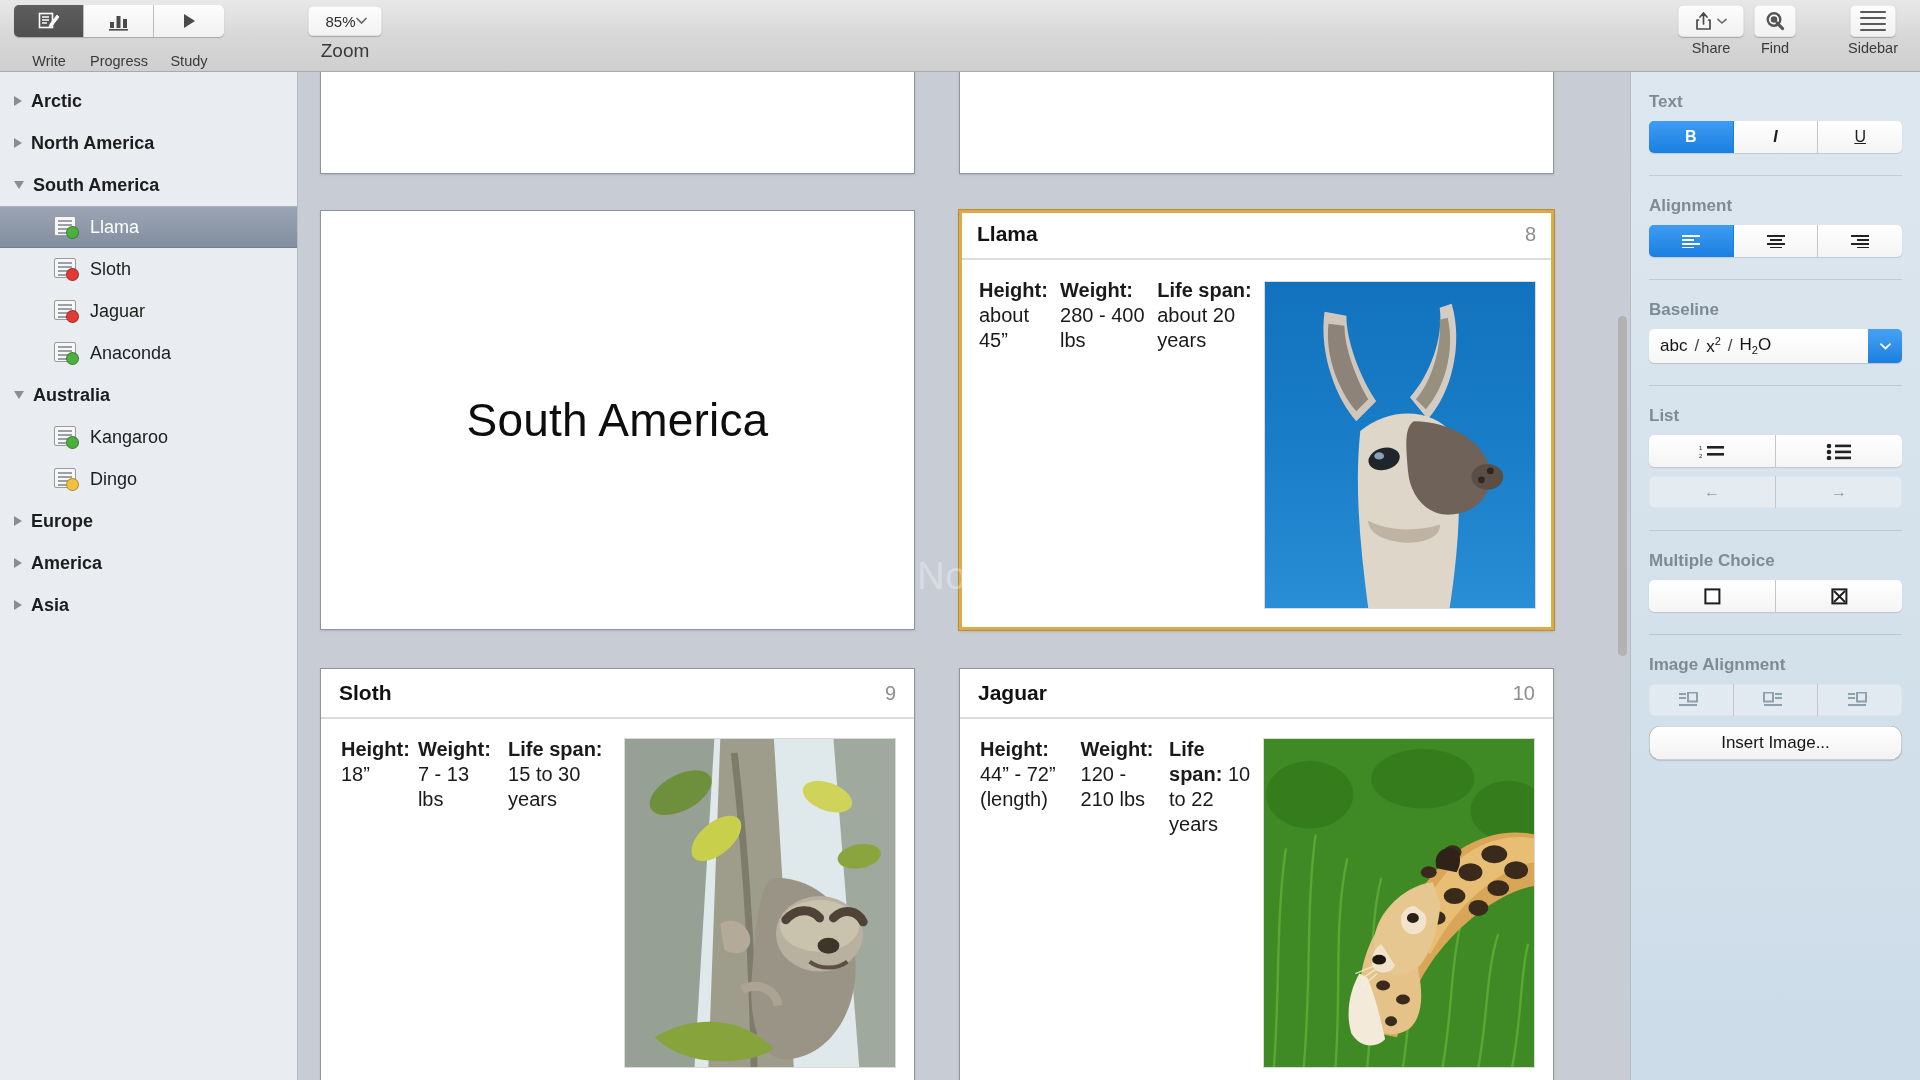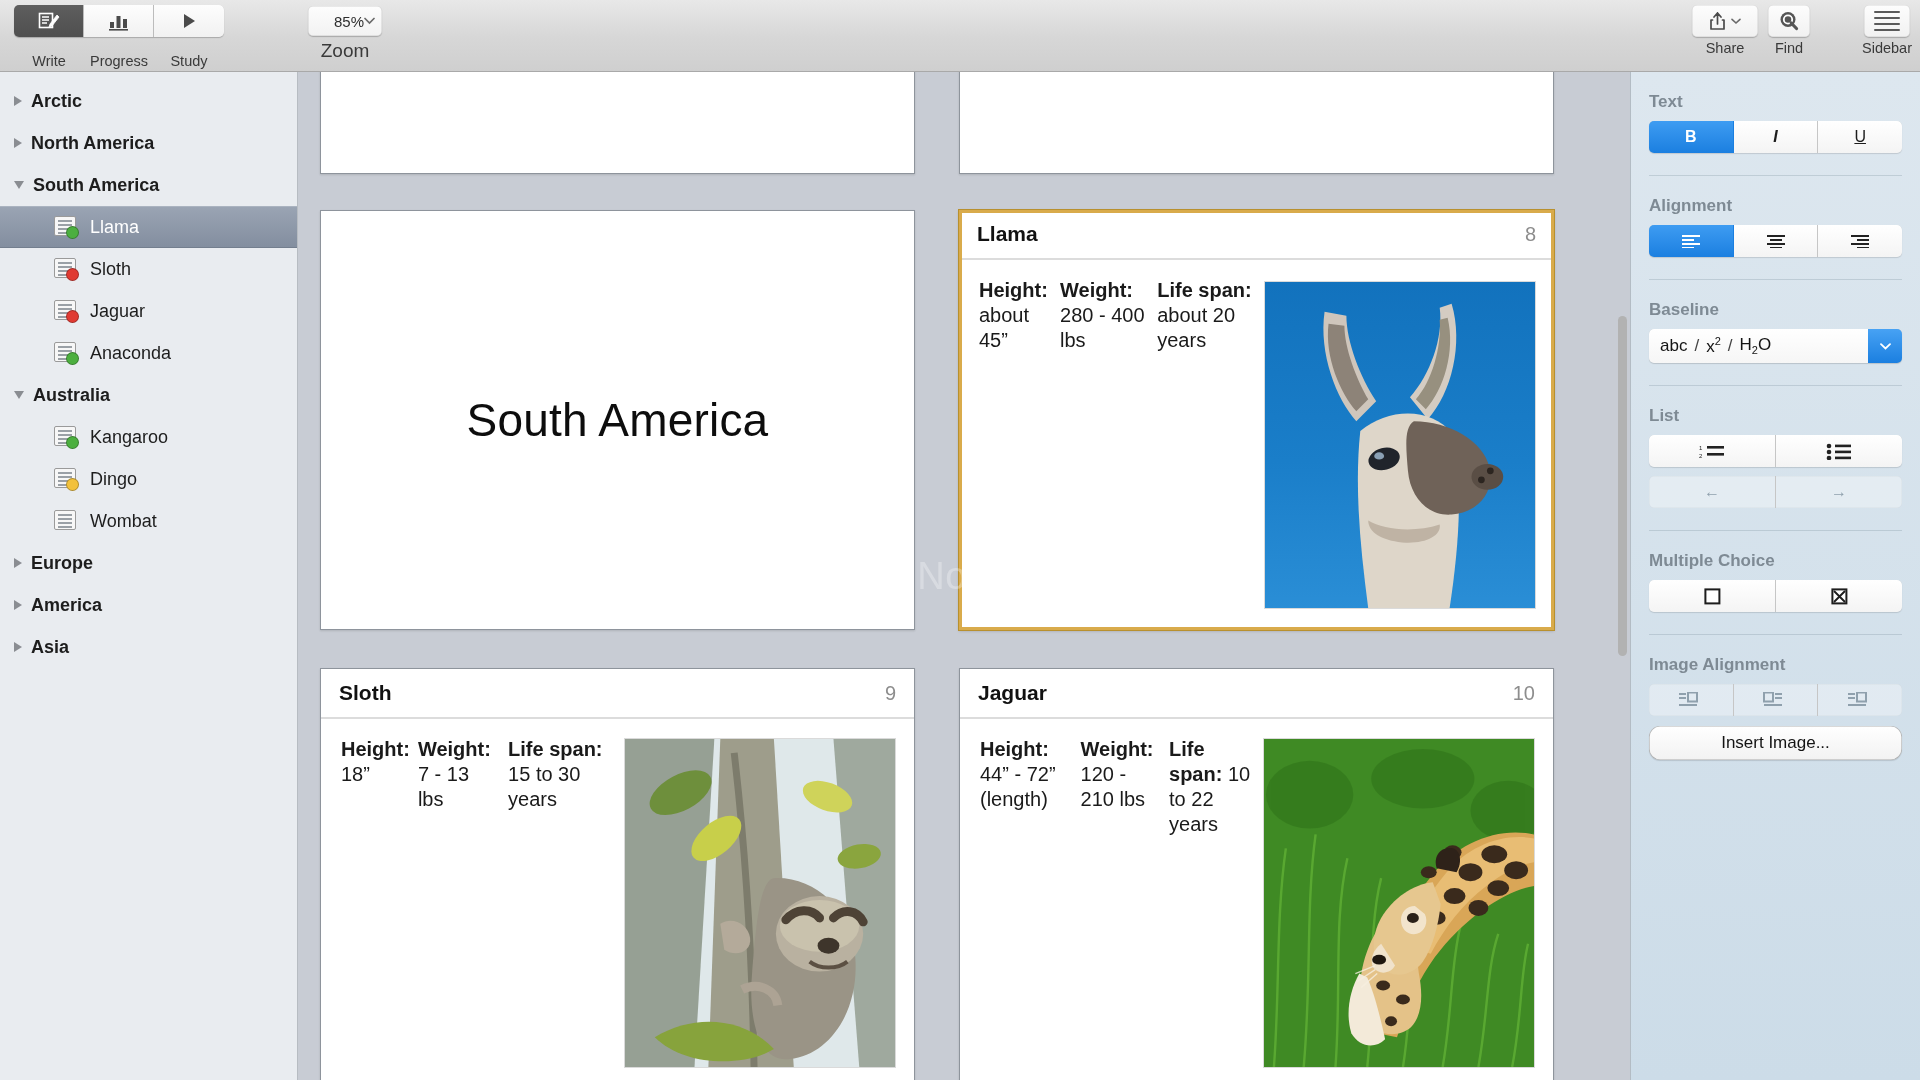--- a/index.html
+++ b/index.html
@@ -30,26 +30,26 @@
   .seg-btn:last-child { border-right:none; }
   .seg-btn.active { background:linear-gradient(to bottom,#5e5e5e,#4f4f4f); }
   .seg-labels { display:flex; margin-top:16px; }
   .seg-labels span { width:70px; text-align:center; font-size:14.5px; color:#3a3a3a; }
 
   .zoom-group { margin-left:84px; margin-top:6px; }
   .zoom-box {
     width:74px; height:30px; border-radius:5px;
     background:linear-gradient(to bottom,#fdfdfd,#f2f2f2);
     box-shadow:0 1px 1px rgba(0,0,0,.22), inset 0 0 0 .5px rgba(0,0,0,.16);
-    display:flex; align-items:center; justify-content:flex-end; padding:0 7px 0 9px;
+    display:flex; align-items:center; justify-content:center; padding:0 7px 0 9px;
     font-size:15px; color:#2e2e2e;
   }
   .zoom-label { font-size:19px; color:#3a3a3a; margin-top:4px; }
 
-  .tb-right { position:absolute; right:8px; top:5px; display:flex; align-items:flex-end; }
+  .tb-right { position:absolute; right:22px; top:5px; display:flex; align-items:flex-end; }
   .tb-item { display:flex; flex-direction:column; align-items:center; margin-left:10px; }
   .tb-pill {
     height:32px; border-radius:5px;
     background:linear-gradient(to bottom,#fdfdfd,#f1f1f1);
     box-shadow:0 1px 1px rgba(0,0,0,.22), inset 0 0 0 .5px rgba(0,0,0,.14);
     display:flex; align-items:center; justify-content:center; padding:0 10px; gap:5px;
   }
   .tb-pill.wide { min-width:66px; }
   .tb-cap { font-size:14.5px; color:#3a3a3a; margin-top:3px; }
   .sidebar-btn-wrap { margin-left:52px; }
@@ -344,26 +344,20 @@
             <span class="dot" style="background: rgb(76, 175, 63);"></span>
           </span>
           <span>Kangaroo</span>
         </div>
         <div class="leaf">
           <span class="docicon">
             <span class="sheet"></span>
             <span class="dot" style="background: rgb(242, 193, 60);"></span>
           </span>
           <span>Dingo</span>
-        </div>
-        <div class="leaf">
-          <span class="docicon">
-            <span class="sheet"></span>
-          </span>
-          <span>Wombat</span>
         </div>
         <div class="grp">
           <span class="tri closed"></span>
           <span>Europe</span>
         </div>
         <div class="grp">
           <span class="tri closed"></span>
           <span>America</span>
         </div>
         <div class="grp">

